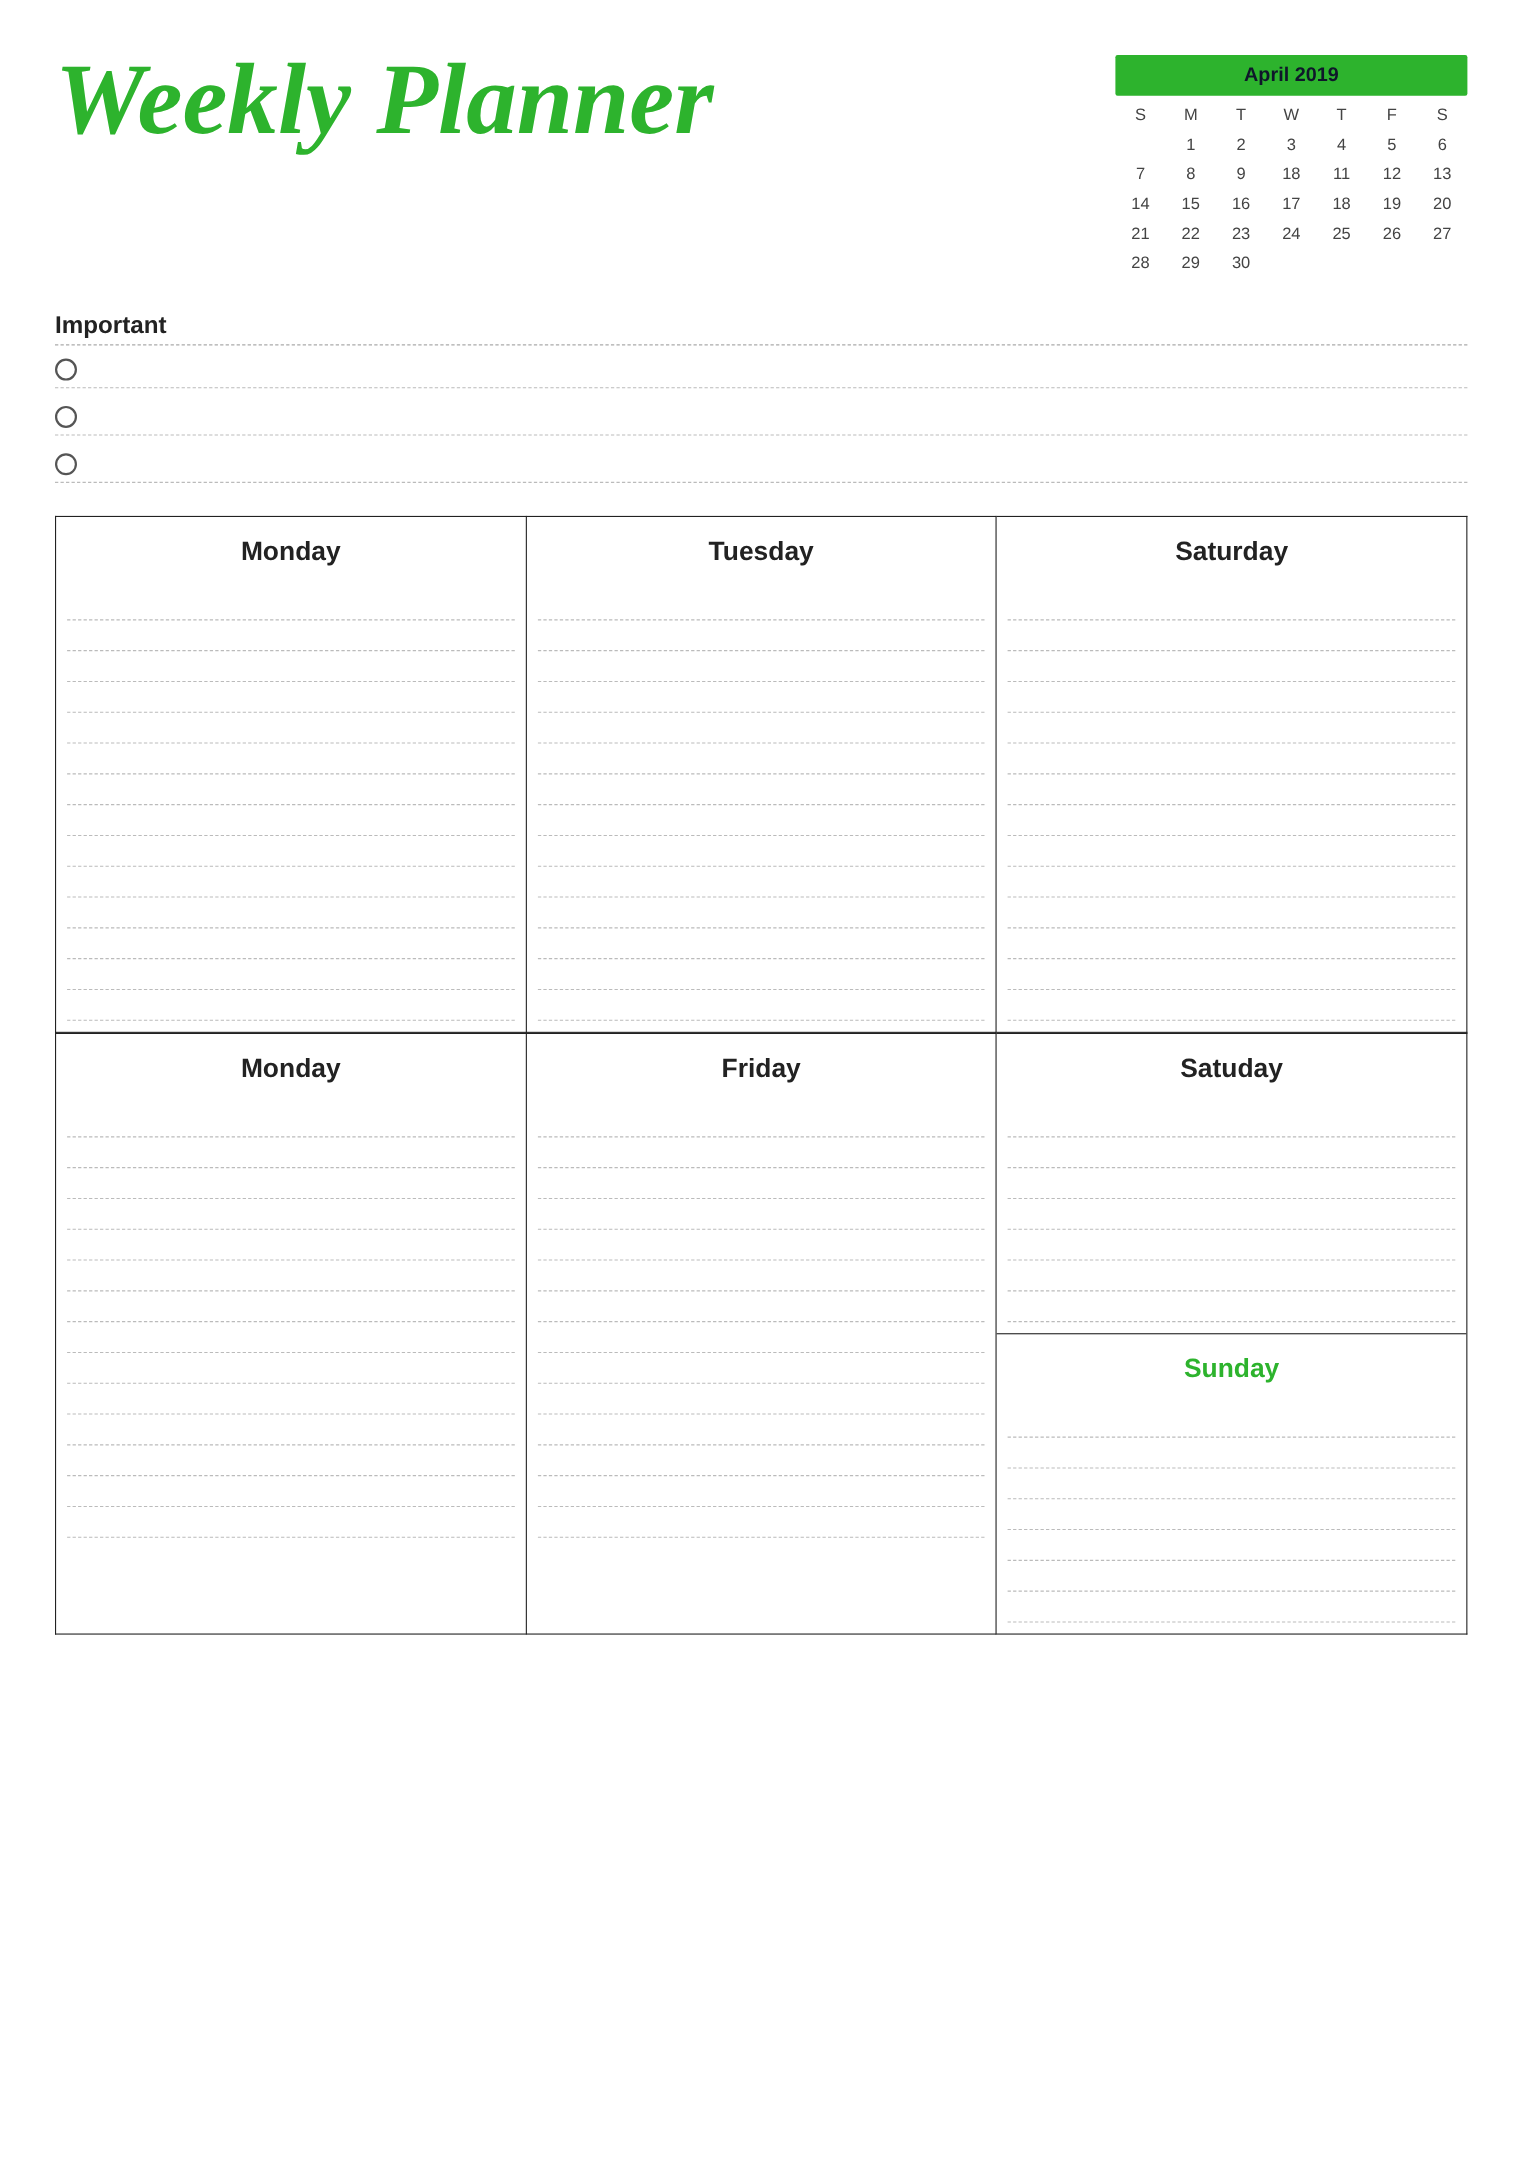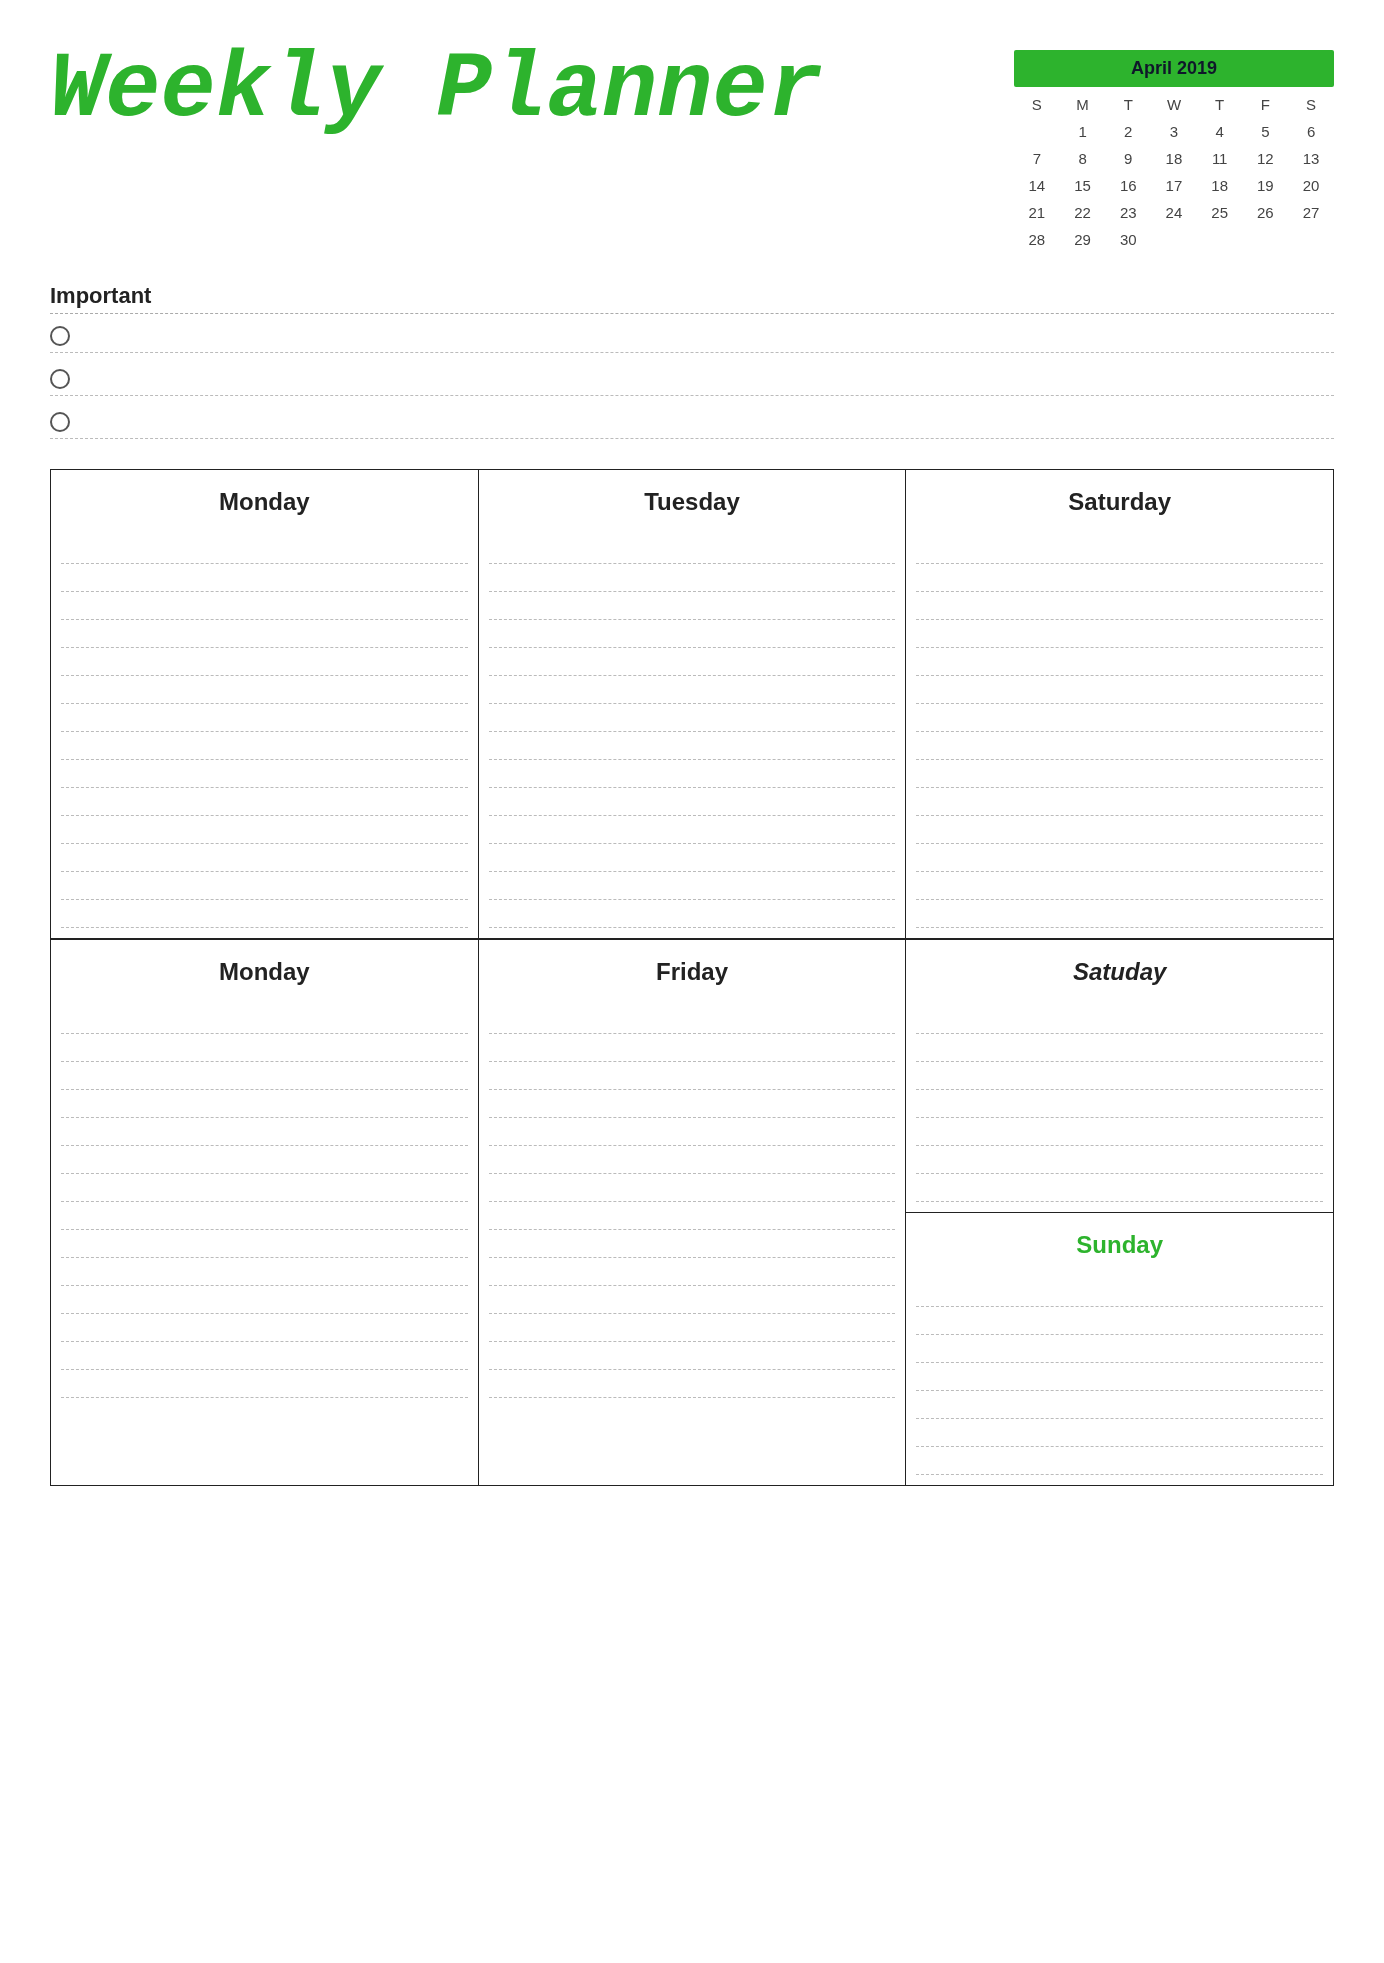--- a/index.html
+++ b/index.html
@@ -19,21 +19,21 @@
       align-items: flex-start;
       margin-bottom: 30px;
     }
 
     .page-title {
       font-size: 92px;
       font-weight: 900;
       color: #2db32d;
       font-style: italic;
       line-height: 1.1;
-      font-family: Liberation Mono, monospace;
+      font-family: Liberation Serif, serif;
     }
 
     
     .calendar {
       width: 320px;
       flex-shrink: 0;
       margin-top: 10px;
     }
 
     .calendar-header {
@@ -149,21 +149,20 @@
 
     .saturday-sunday-cell {
       border: 1.5px solid #222;
       vertical-align: top;
       padding: 0;
       width: 33.33%;
     }
 
     .saturday-part {
       border-bottom: 1.5px solid #222;
-      font-style: italic;
     }
 
     .sunday-part {
     }
 
   </style>
 </head>
 <body>
 
 <div class="header">

